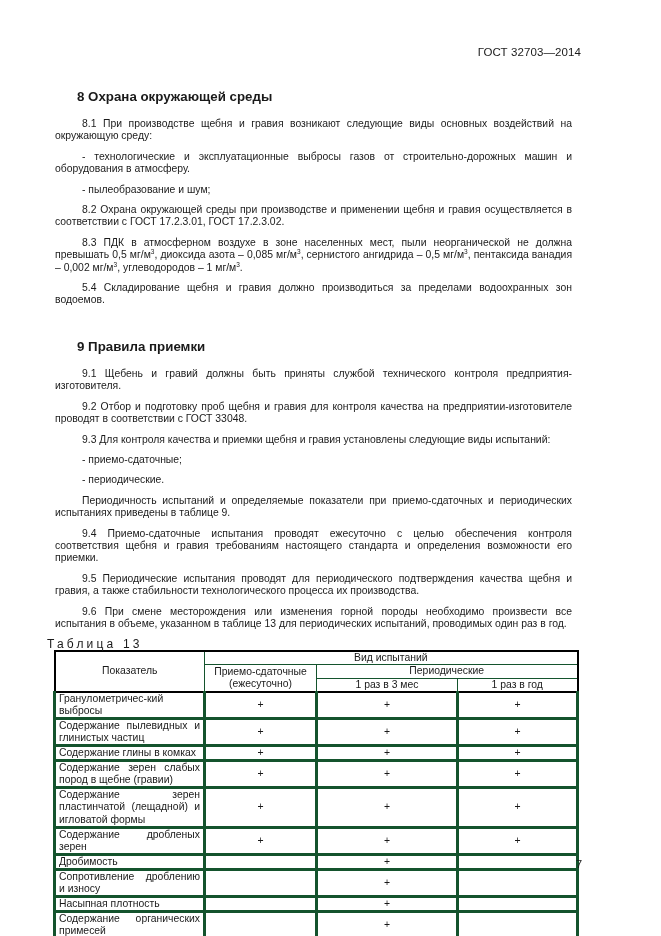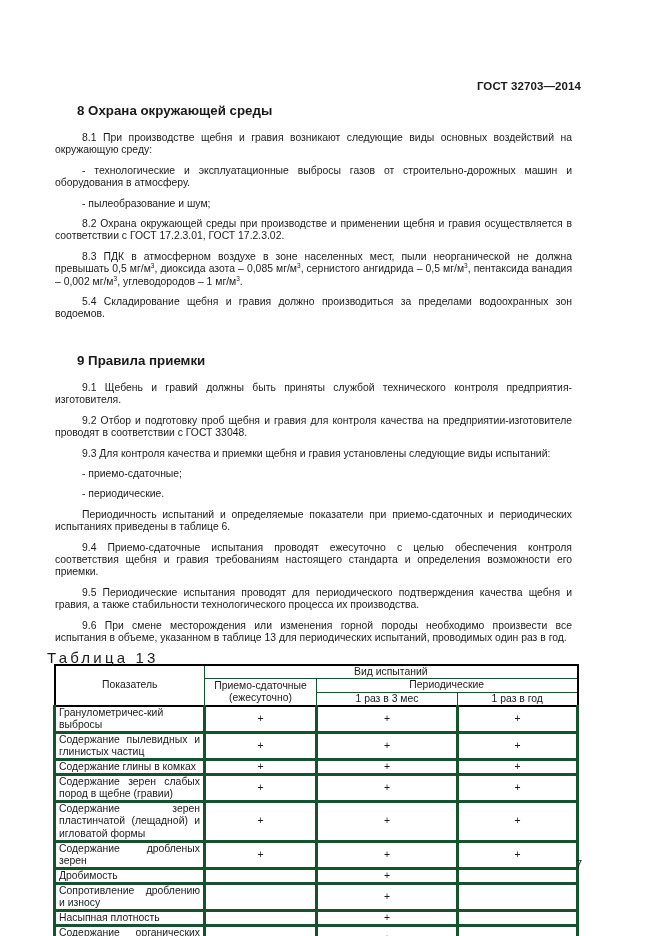--- a/index.html
+++ b/index.html
@@ -1,37 +1,37 @@
 <!DOCTYPE html>
 <html><head>
   <meta charset="utf-8">
   <style>
     html, body { margin: 0; padding: 0; background: #ffffff; }
     body {
       width: 661px; height: 936px; position: relative; overflow: hidden;
       font-family: "Liberation Sans", sans-serif; color: #1a1a1a;
     }
     .doc-header {
-      position: absolute; top: 80px; right: 80px;
-      font-weight: bold; font-size: 11.5px; letter-spacing: 0.1px;
+      position: absolute; top: 46px; right: 80px;
+      font-weight: normal; font-size: 11.5px; letter-spacing: 0.1px;
     }
     .content {
       position: absolute; left: 47px; top: 86px; width: 533px;
       font-size: 10.4px; line-height: 12.4px;
     }
     h2 {
       font-size: 13.3px; font-weight: bold; margin: 0; padding-left: 30px;
       line-height: 16px;
     }
-    .h8 { margin-top: 17px; margin-bottom: 13px; }
+    .h8 { margin-top: 3px; margin-bottom: 13px; }
     .h9 { margin-top: 32px; margin-bottom: 13px; }
     p { margin: 8px; text-align: justify; text-align-last: left; }
     p.ind { text-indent: 27px; }
     sup { font-size: 6.5px; line-height: 0; vertical-align: 4px; }
-    .caption { letter-spacing: 3.2px; font-size: 15px; margin-top: 0; line-height: 12px; }
+    .caption { letter-spacing: 3.2px; font-size: 12px; margin-top: 0; line-height: 12px; }
     table {
       border-collapse: collapse; margin-left: 6px; width: 523px;
       font-size: 10.4px; line-height: 12.1px; table-layout: fixed;
     }
     td, th {
       border: 3px solid #14532d; padding: 0 3px; font-weight: normal;
     }
     th { text-align: center; border-width: 1.6px; }
     td.name { text-align: justify; text-align-last: left; }
     td.mark { text-align: center; }
@@ -57,21 +57,21 @@
   <p class="ind"><span>8.3 ПДК в атмосферном воздухе в зоне населенных мест, пыли неорганической не должна превышать 0,5 мг/м</span><sup>3</sup><span>, диоксида азота –  0,085 мг/м</span><sup>3</sup><span>, сернистого ангидрида – 0,5 мг/м</span><sup>3</sup><span>, пентаксида ванадия – 0,002 мг/м</span><sup>3</sup><span>, углеводородов – 1 мг/м</span><sup>3</sup><span>.</span></p>
   <p class="ind">5.4 Складирование щебня и гравия должно производиться за пределами водоохранных зон водоемов.</p>
 
   <h2 class="h9">9 Правила приемки</h2>
 
   <p class="ind">9.1 Щебень и гравий должны быть приняты службой технического контроля предприятия-изготовителя.</p>
   <p class="ind">9.2 Отбор и подготовку проб щебня и гравия для контроля качества на предприятии-изготовителе проводят в соответствии с ГОСТ 33048.</p>
   <p class="ind">9.3 Для контроля качества и приемки щебня и гравия установлены следующие виды испытаний:</p>
   <p class="ind">- приемо-сдаточные;</p>
   <p class="ind">- периодические.</p>
-  <p class="ind">Периодичность испытаний и определяемые показатели при приемо-сдаточных и периодических испытаниях приведены в таблице 6.</p>
+  <p class="ind">Периодичность испытаний и определяемые показатели при приемо-сдаточных и периодических испытаниях приведены в таблице 9.</p>
   <p class="ind">9.4 Приемо-сдаточные испытания проводят ежесуточно с целью обеспечения контроля соответствия щебня и гравия требованиям настоящего стандарта и определения возможности его приемки.</p>
   <p class="ind">9.5 Периодические испытания проводят для периодического подтверждения качества щебня и гравия, а также стабильности технологического процесса их производства.</p>
   <p class="ind">9.6 При смене месторождения или изменения горной породы необходимо произвести все испытания в объеме, указанном в таблице 13 для периодических испытаний, проводимых один раз в год.</p>
 
   <div class="caption">Таблица 13</div>
 
   <table>
     <colgroup>
       <col style="width:150px">
       <col style="width:112px">

